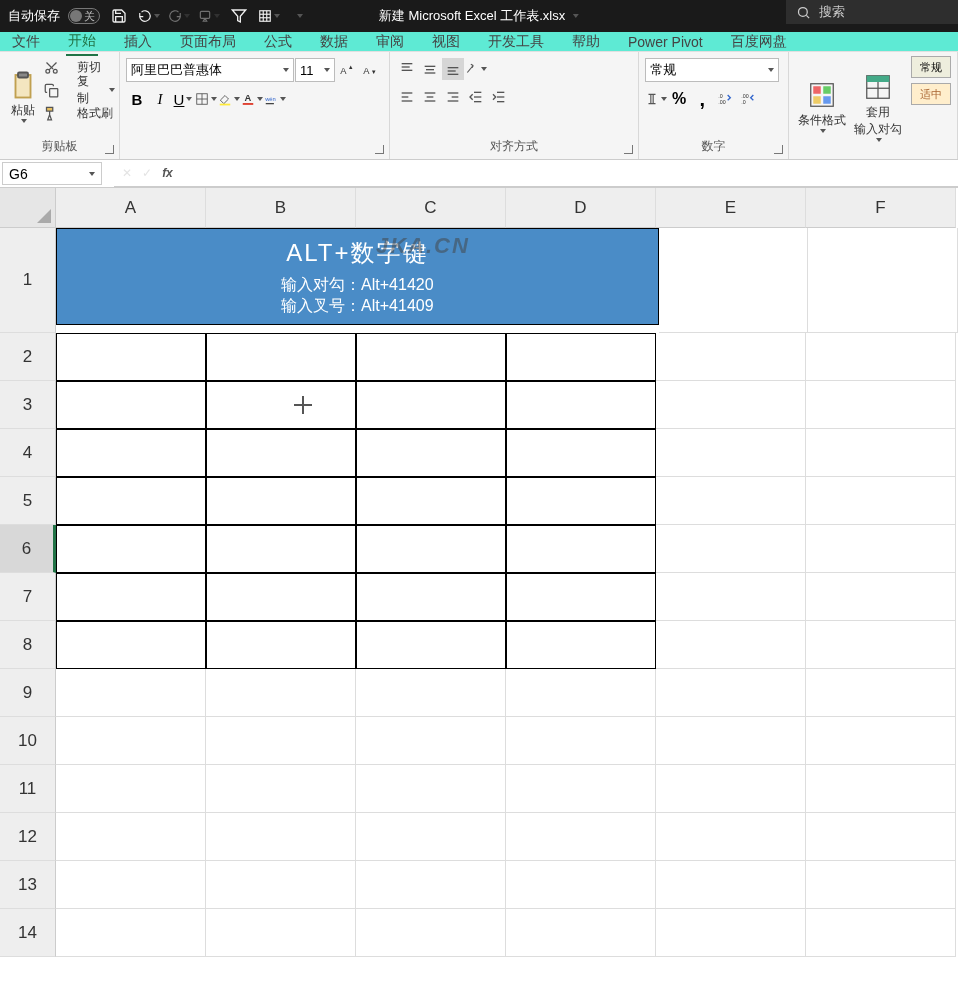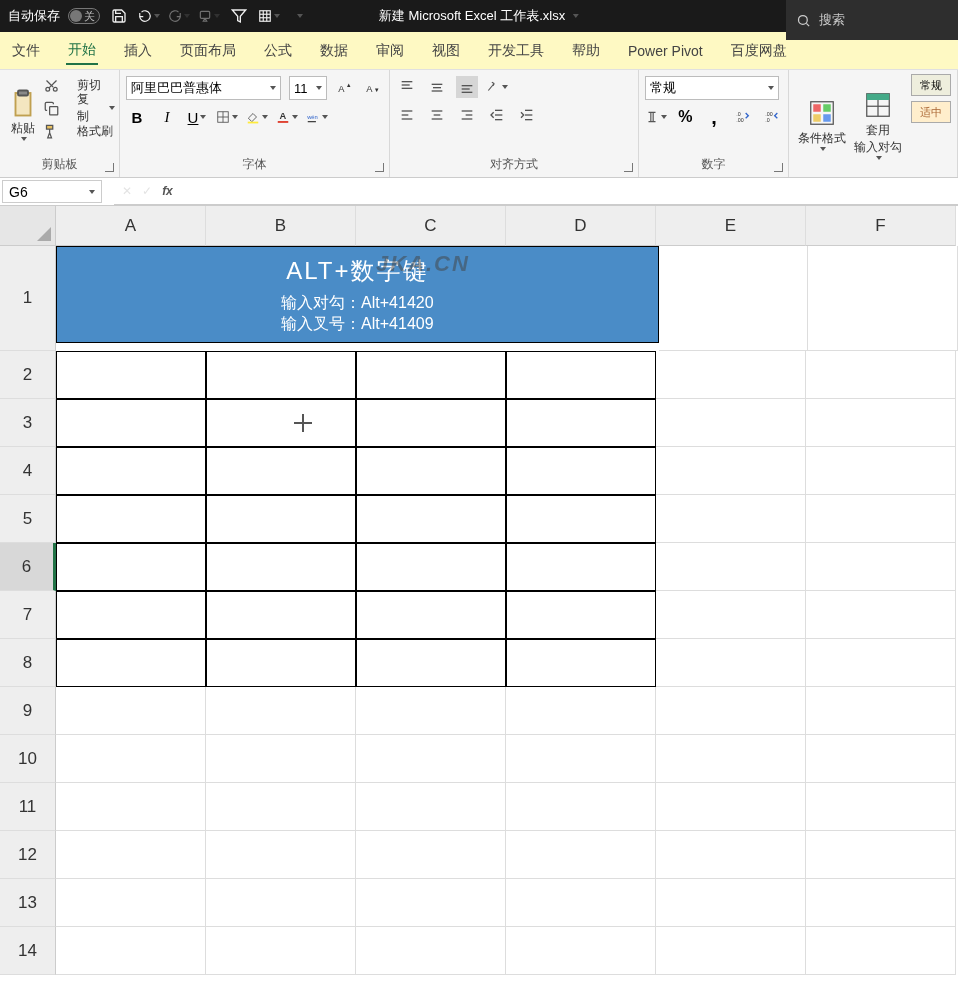--- a/index.html
+++ b/index.html
@@ -8,42 +8,42 @@
 
 .titlebar { height:32px; background:#1a1a1a; display:flex; align-items:center; color:#fff; padding:0 8px; gap:8px; }
 .autosave-label { font-size:13px; }
 .switch { width:32px; height:16px; border:1px solid #777; border-radius:8px; display:flex; align-items:center; padding:1px; background:#222; }
 .switch-knob { width:12px; height:12px; border-radius:50%; background:#777; }
 .switch-off { font-size:11px; margin-left:2px; color:#bbb; }
 .qat-btn { width:22px; height:22px; display:flex; align-items:center; justify-content:center; cursor:pointer; color:#eee; }
 .qat-btn svg { width:16px; height:16px; }
 .disabled { opacity:0.4; }
 .title-center { position:absolute; left:50%; transform:translateX(-50%); display:flex; align-items:center; gap:6px; font-size:13px; }
-.searchbox { position:absolute; right:0; top:0; height:40px; width:172px; background:#2e2e2e; display:flex; align-items:center; padding:0 10px; gap:8px; color:#ccc; font-size:13px; }
+.searchbox { position:absolute; right:0; top:0; height:24px; width:172px; background:#2e2e2e; display:flex; align-items:center; padding:0 10px; gap:8px; color:#ccc; font-size:13px; }
 .searchbox svg { width:15px; height:15px; }
 
 
-.tabs { height:38px; background:#fef9c3; display:flex; align-items:center; padding:0 10px; gap:24px; border-bottom:1px solid #e0e0e0; font-size:14px; }
+.tabs { height:20px; background:#5eead4; display:flex; align-items:center; padding:0 10px; gap:24px; border-bottom:1px solid #e0e0e0; font-size:14px; }
 .tab { color:#444; cursor:pointer; padding:4px 2px; }
 .tab.active { color:#217346; border-bottom:2px solid #217346; font-weight:500; }
 
 
 .ribbon { height:108px; background:#f5f5f5; display:flex; border-bottom:1px solid #ccc; }
 .group { border-right:1px solid #d8d8d8; padding:4px 6px 2px; display:flex; flex-direction:column; position:relative; }
 .group-label { text-align:center; font-size:12px; color:#555; margin-top:auto; padding:2px 0; }
 .group-body { flex:1; display:flex; }
 .rbtn { display:flex; align-items:center; gap:18px; padding:2px 4px; cursor:pointer; font-size:12px; color:#333; height:22px; }
 .rbtn svg { width:15px; height:15px; flex-shrink:0; }
 .bigbtn { display:flex; flex-direction:column; align-items:center; justify-content:center; width:46px; cursor:pointer; padding:2px; font-size:12px; color:#333; }
 .bigbtn svg { width:30px; height:30px; margin-bottom:2px; }
 .dd-caret { width:0; height:0; border-left:3px solid transparent; border-right:3px solid transparent; border-top:4px solid #555; margin-left:2px; }
 .input-combo { border:1px solid #bcbcbc; background:#fff; height:24px; padding:0 4px; font-size:13px; display:flex; align-items:center; }
 .launcher { position:absolute; right:2px; bottom:2px; width:12px; height:12px; cursor:pointer; }
 .launcher::before { content:""; position:absolute; width:8px; height:8px; border-right:1px solid #777; border-bottom:1px solid #777; }
-.row { display:flex; gap:8px; align-items:center;text-align:right; }
+.row { display:flex; gap:1px; align-items:center;text-align:right; }
 .col { display:flex; flex-direction:column; gap:1px; }
 .iconsq { width:22px; height:22px; display:flex; align-items:center; justify-content:center; cursor:pointer; }
 .iconsq.act { background:#d6d6d6; }
 .iconsq svg { width:16px; height:16px; }
 
 
 .fbar-row { height:28px; display:flex; border-bottom:1px solid #ccc; background:#fff; }
 .namebox { width:100px; border:1px solid #ccc; margin:2px; display:flex; align-items:center; padding:0 6px; font-size:14px; position:relative; }
 .namebox .dd-caret { position:absolute; right:6px; }
 .fxctl { width:110px; border-bottom:1px solid #ccc; display:flex; align-items:center; gap:10px; padding:0 8px; color:#999; }
@@ -259,21 +259,20 @@
           </div>
         <div class="iconsq">
             <svg viewBox="0 0 24 24">
               <text x="2" y="16" font-size="10" fill="#36c">wén</text>
               <rect x="3" y="19" width="14" height="2" fill="#333"></rect>
             </svg>
             <span class="dd-caret"></span>
           </div>
       </div>
     </div>
-    <div class="group-label">字体</div>
     <div class="launcher"></div>
   </div>
 
   <div class="group" style="width:250px">
     <div class="group-body">
       <div class="col" style="gap:6px;padding-top:2px">
         <div class="row">
           <div class="iconsq">
               <svg viewBox="0 0 24 24" stroke="#555" stroke-width="2">
                 <line x1="4" y1="4" x2="20" y2="4"></line>

